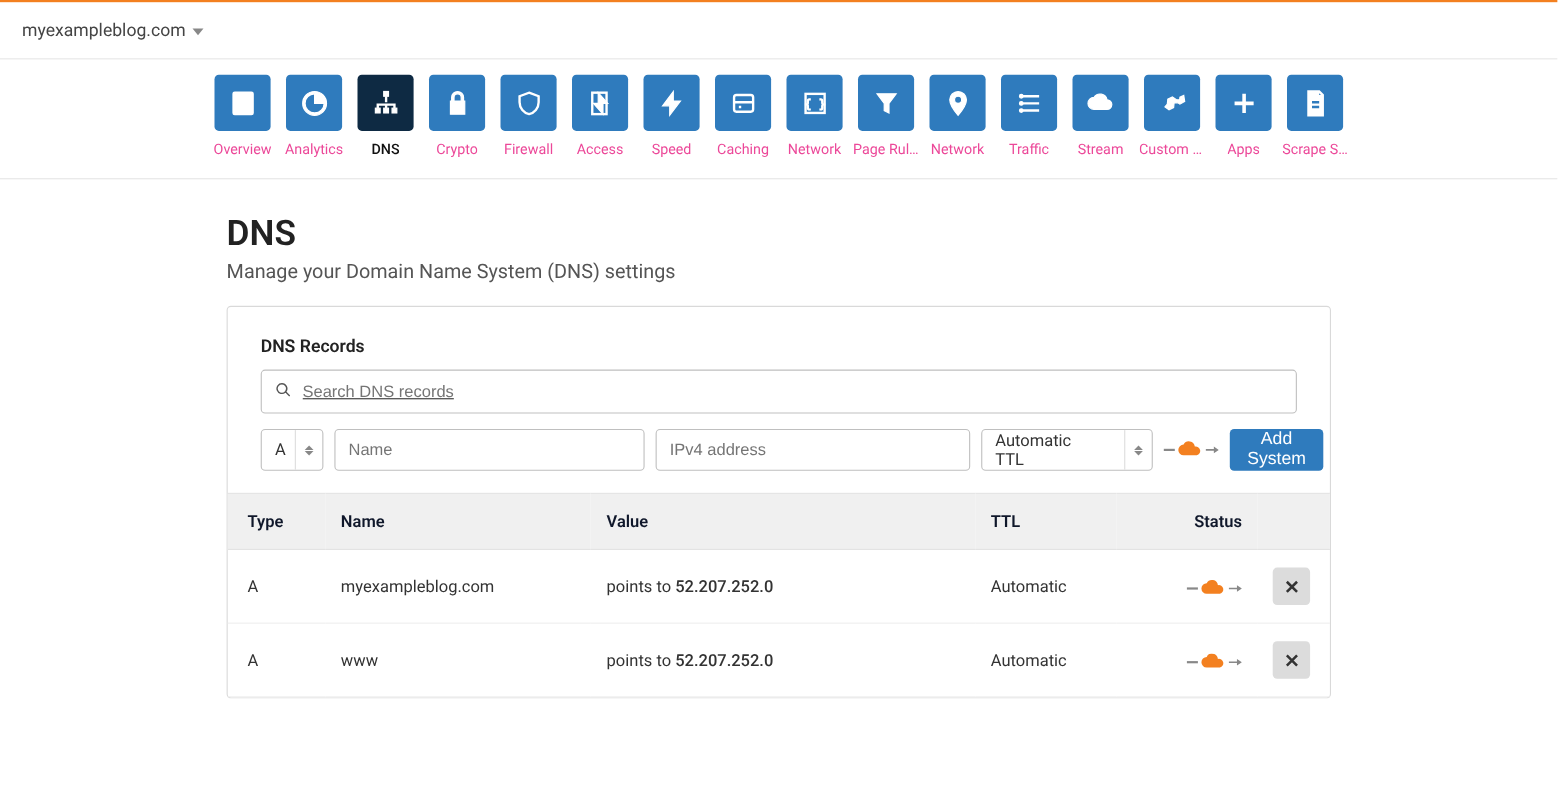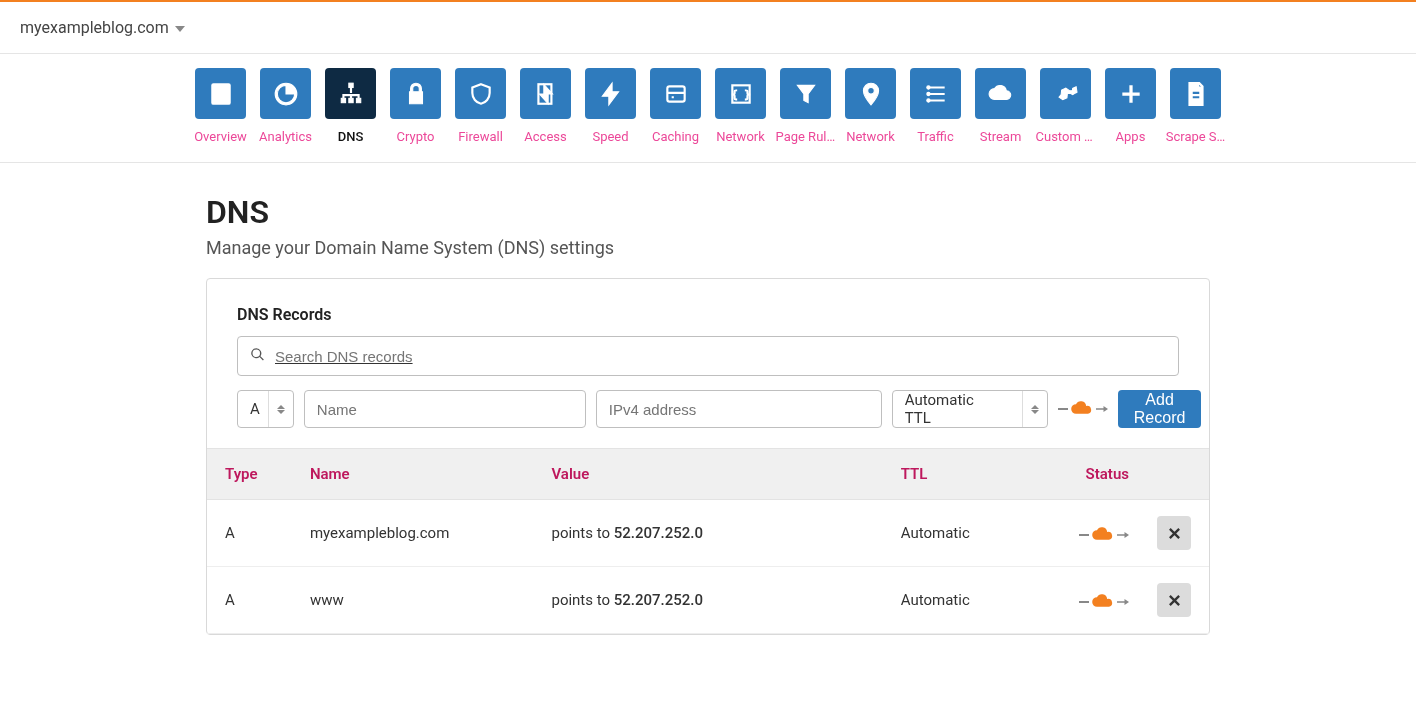--- a/index.html
+++ b/index.html
@@ -189,21 +189,21 @@
 
   .records-table { width: calc(100% + 60px); margin: 0 -30px; border-collapse: collapse; }
   .records-table th, .records-table td {
     text-align: left;
     padding: 16px 14px;
     font-size: 15px;
   }
   .records-table thead th {
     background: #f0f0f0;
     font-weight: 600;
-    color: #be185d;
+    color: #0f172a;
     border-top: 1px solid #e3e3e3;
     border-bottom: 1px solid #e3e3e3;
   }
   .records-table thead th:first-child { padding-left: 18px; }
   .records-table tbody tr { border-bottom: 1px solid #eee; }
   .records-table tbody td:first-child { padding-left: 18px; }
   .records-table .col-type { width: 90px; }
   .records-table .col-name { width: 245px; }
   .records-table .col-value { width: 360px; }
   .records-table .col-ttl { width: 130px; }
@@ -424,21 +424,21 @@
         <span class="dash-l"></span>
         <svg viewBox="0 0 40 24">
             <path fill="#f38020" d="M30 20H10a8 8 0 010-16 9 9 0 0117 3 6.5 6.5 0 013 13z"></path>
           </svg>
         <span class="arrow-r">
           <svg viewBox="0 0 16 12">
               <path d="M0 5h10V2l6 4-6 4V7H0z"></path>
             </svg>
         </span>
       </span>
-      <button class="add-btn">Add Record</button>
+      <button class="add-btn">Add System</button>
     </div>
 
     <table class="records-table">
       <thead>
         <tr>
           <th class="col-type">Type</th>
           <th class="col-name">Name</th>
           <th class="col-value">Value</th>
           <th class="col-ttl">TTL</th>
           <th class="col-status">Status</th>

